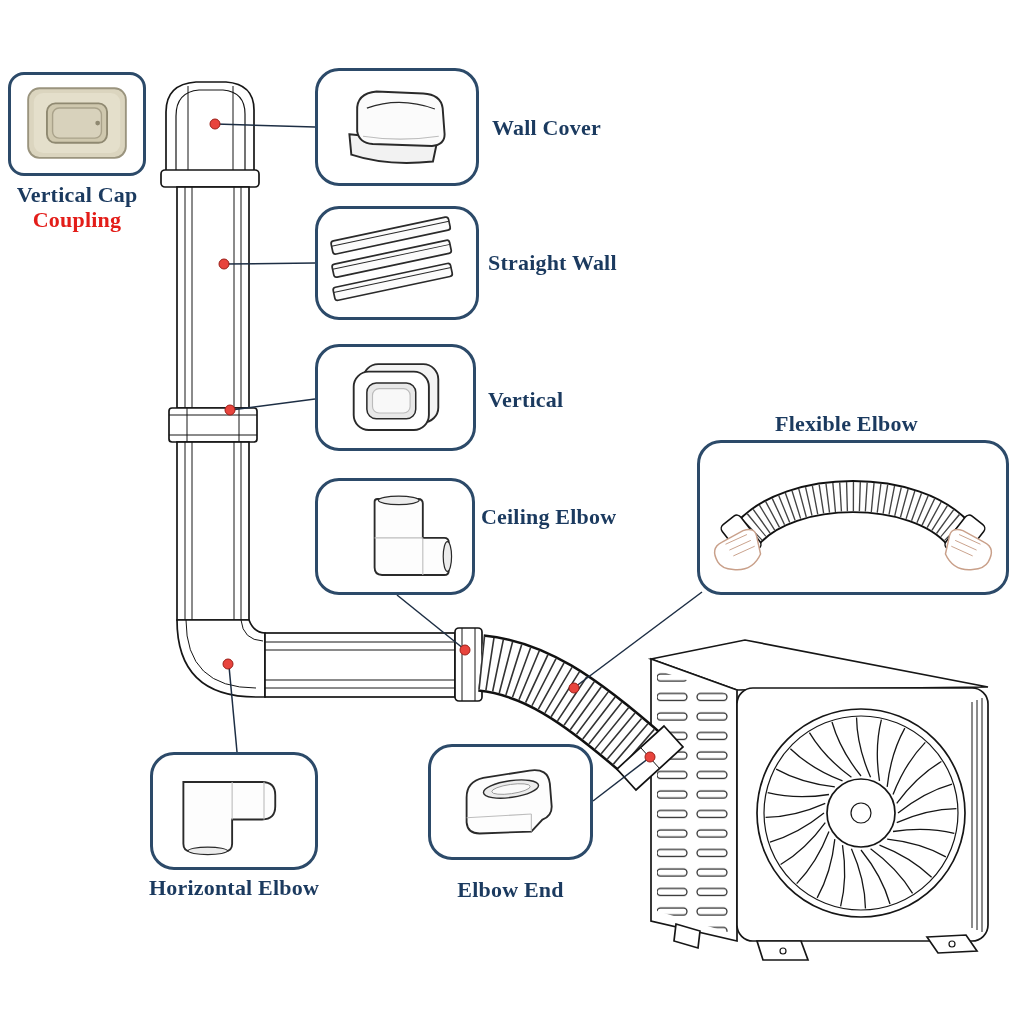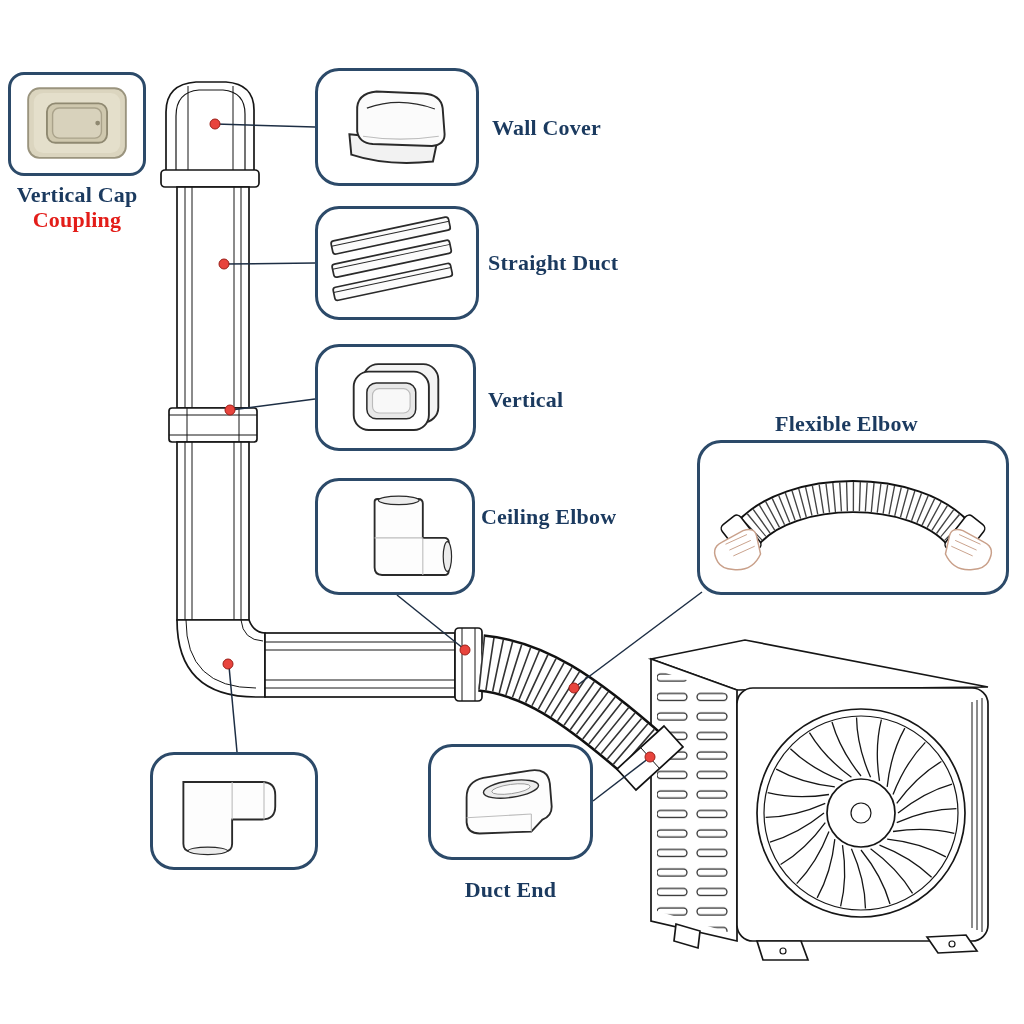--- a/index.html
+++ b/index.html
@@ -179,21 +179,21 @@
       <g transform="rotate(-12 75 55)" fill="#fbfbfb" stroke="#2a2a2a" stroke-width="1.8">
         <rect x="12" y="16" width="126" height="14" rx="3"></rect>
         <line x1="12" y1="21" x2="138" y2="21" stroke-width="1"></line>
         <rect x="8" y="40" width="126" height="14" rx="3"></rect>
         <line x1="8" y1="45" x2="134" y2="45" stroke-width="1"></line>
         <rect x="4" y="64" width="126" height="14" rx="3"></rect>
         <line x1="4" y1="69" x2="130" y2="69" stroke-width="1"></line>
       </g>
     </svg>
   </div>
-  <div class="label" style="left:488px; top:250px;">Straight Duct</div>
+  <div class="label" style="left:488px; top:250px;">Straight Wall</div>
 
   <div class="callout" style="left:315px; top:344px; width:161px; height:107px;">
     <svg width="142" height="94" viewBox="0 0 150 100">
       <rect x="40" y="14" width="80" height="62" rx="16" fill="#f4f4f4" stroke="#2a2a2a" stroke-width="2"></rect>
       <rect x="30" y="22" width="80" height="62" rx="16" fill="#ffffff" stroke="#2a2a2a" stroke-width="2"></rect>
       <rect x="44" y="34" width="52" height="38" rx="10" fill="#e8e8e8" stroke="#2a2a2a" stroke-width="1.6"></rect>
       <rect x="50" y="40" width="40" height="26" rx="7" fill="#f8f8f8" stroke="#bbbbbb" stroke-width="1.2"></rect>
     </svg>
   </div>
   <div class="label" style="left:488px; top:387px;">Vertical</div>
@@ -229,25 +229,26 @@
   </div>
 
   <div class="callout" style="left:150px; top:752px; width:168px; height:118px;">
     <svg width="150" height="104" viewBox="0 0 160 110">
       <path d="M26,24 L110,24 Q124,24 124,38 L124,50 Q124,64 110,64 L78,64 L78,90 Q78,98 70,98 L34,98 Q26,98 26,90 Z" fill="#fdfdfd" stroke="#2a2a2a" stroke-width="2"></path>
       <ellipse cx="52" cy="97.5" rx="21" ry="4" fill="#ececec" stroke="#2a2a2a" stroke-width="1.2"></ellipse>
       <line x1="78" y1="24" x2="78" y2="64" stroke="#bdbdbd" stroke-width="1.2"></line>
       <line x1="112" y1="24" x2="112" y2="64" stroke="#bdbdbd" stroke-width="1.2"></line>
     </svg>
   </div>
+  <div class="label center" style="left:146px; top:875px; width:176px;">Horizontal Elbow</div>
 
   <div class="callout" style="left:428px; top:744px; width:165px; height:116px;">
     <svg width="148" height="102" viewBox="0 0 160 110">
       <path d="M32,50 Q32,33 50,29 L100,21 Q120,18 122,35 L124,60 Q124,70 114,74 L102,87 L46,89 Q33,89 32,77 Z" fill="#fdfdfd" stroke="#2a2a2a" stroke-width="2"></path>
       <ellipse cx="80" cy="41" rx="30" ry="9" transform="rotate(-8 80 41)" fill="#ececec" stroke="#2a2a2a" stroke-width="1.5"></ellipse>
       <ellipse cx="80" cy="41" rx="21" ry="5" transform="rotate(-8 80 41)" fill="#fafafa" stroke="#999999" stroke-width="1"></ellipse>
       <path d="M32,72 L102,68" fill="none" stroke="#bdbdbd" stroke-width="1.2"></path>
       <path d="M102,68 L102,87" fill="none" stroke="#bdbdbd" stroke-width="1.2"></path>
     </svg>
   </div>
-  <div class="label center" style="left:430px; top:877px; width:161px;">Duct End</div>
+  <div class="label center" style="left:430px; top:877px; width:161px;">Elbow End</div>
 
 </div>
 
 </body></html>

